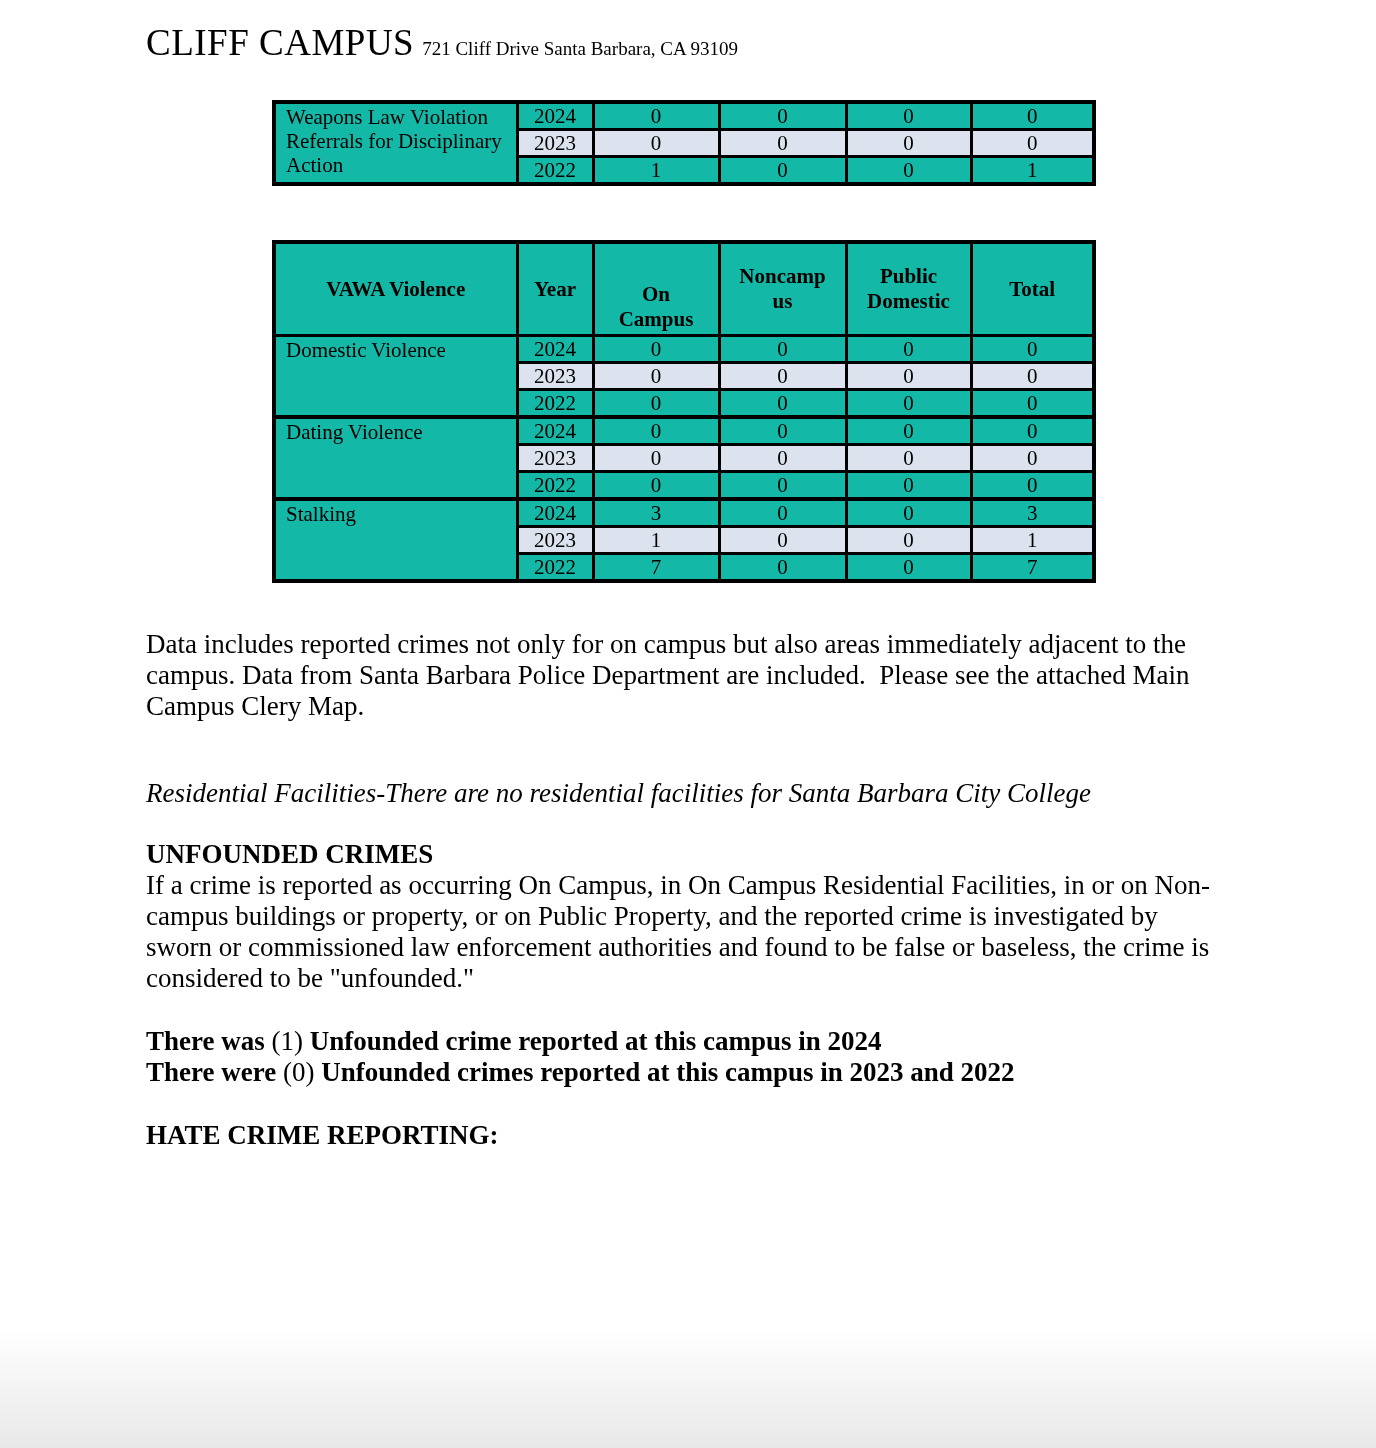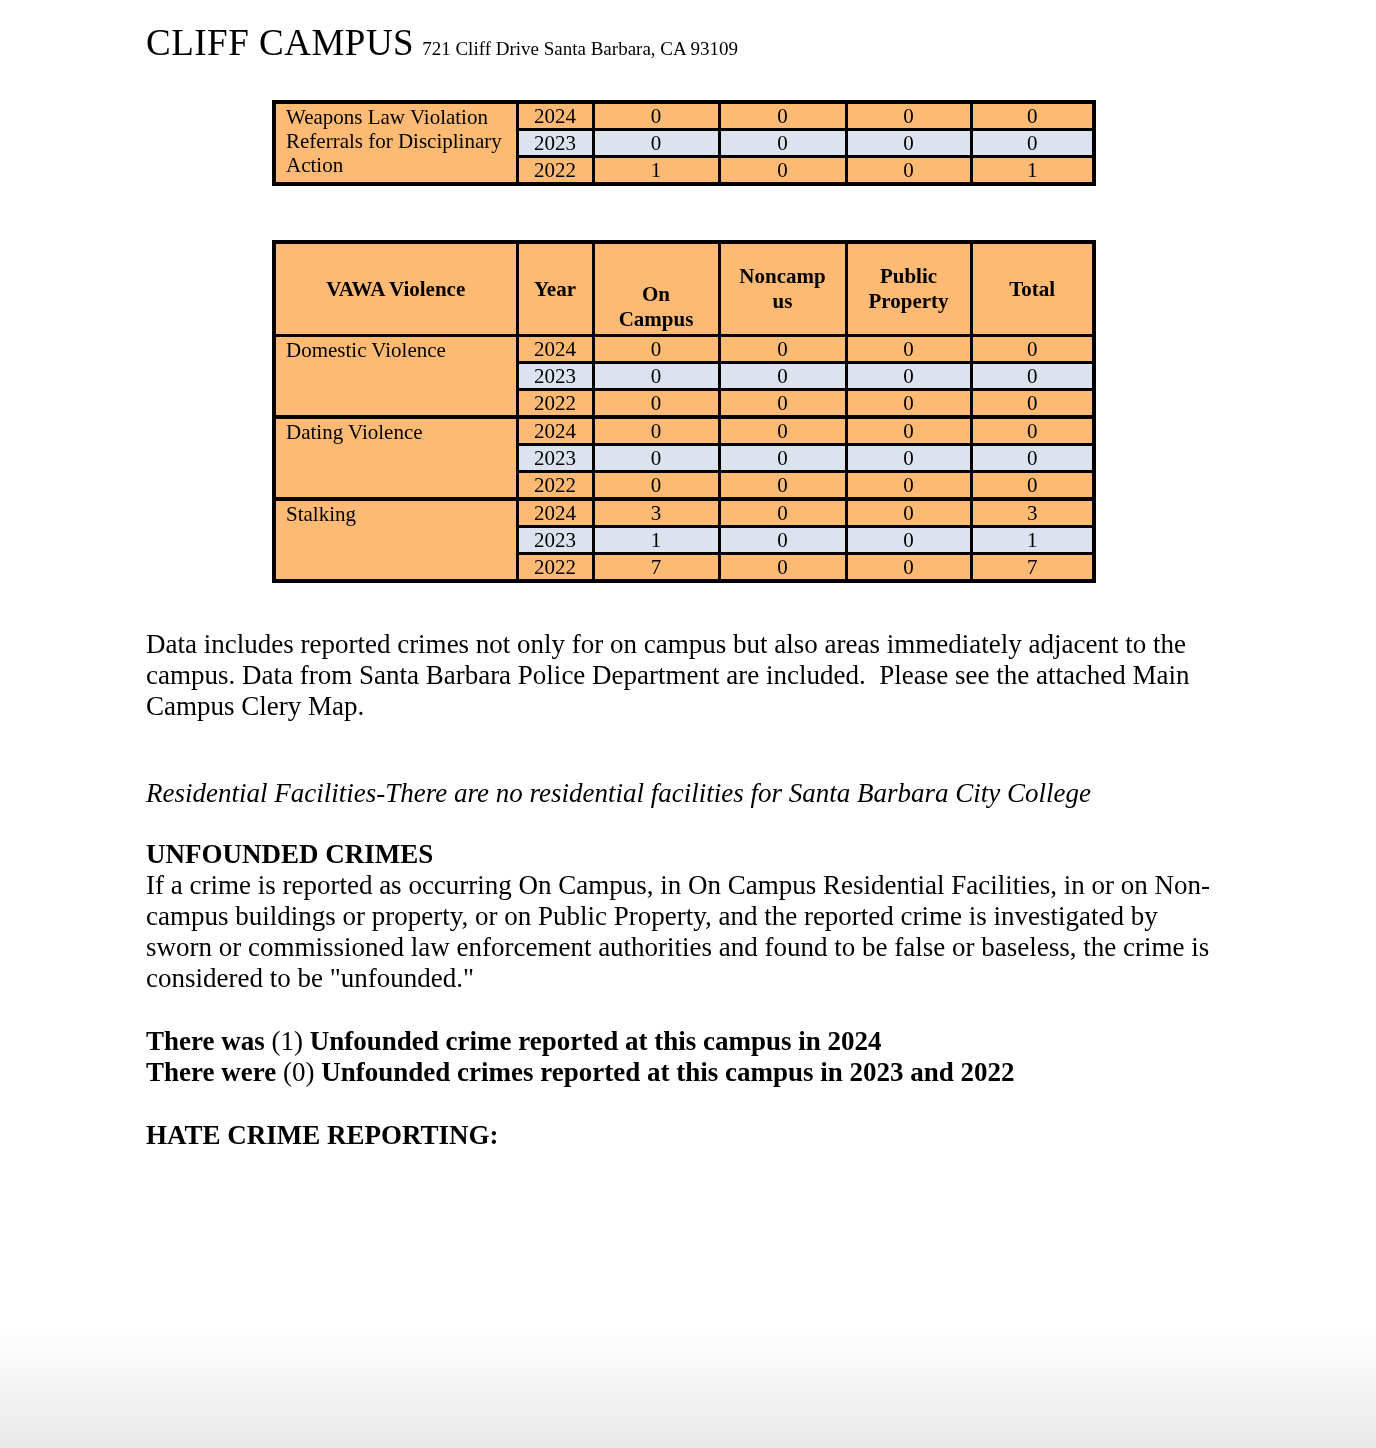--- a/index.html
+++ b/index.html
@@ -23,21 +23,21 @@
   .header-line { padding-top: 21px; margin-left: 146px; white-space: nowrap; }
   .campus-title { font-size: 37px; letter-spacing: 0.5px; }
   .campus-address { font-size: 19px; margin-left: 8px; }
 
   
   table.crime {
     border-collapse: collapse;
     table-layout: fixed;
     margin-left: 272px;
     border: 4px solid #000;
-    background: #fdba74;
+    background: #14b8a6;
   }
   table.crime col.c-label { width: 243px; }
   table.crime col.c-year  { width: 76px; }
   table.crime col.c-v1    { width: 126px; }
   table.crime col.c-v2    { width: 127px; }
   table.crime col.c-v3    { width: 125px; }
   table.crime col.c-v4    { width: 123px; }
 
   table.crime td, table.crime th {
     border: 3px solid #000;
@@ -142,21 +142,21 @@
         <col class="c-v2">
         <col class="c-v3">
         <col class="c-v4">
     </colgroup>
     <tbody>
       <tr>
         <th class="offense-h">VAWA Violence</th>
         <th>Year</th>
         <th class="oncampus-h"><span class="wrapbox">On Campus</span></th>
         <th class="noncampus-h"><span class="breakbox">Noncampus</span></th>
-        <th>Public Property</th>
+        <th>Public Domestic</th>
         <th>Total</th>
       </tr>
 
       <tr>
         <td class="label-cell" rowspan="3">Domestic Violence</td>
         <td class="yr-cell">2024</td>
         <td class="val-cell">0</td>
         <td class="val-cell">0</td>
         <td class="val-cell">0</td>
         <td class="val-cell">0</td>

